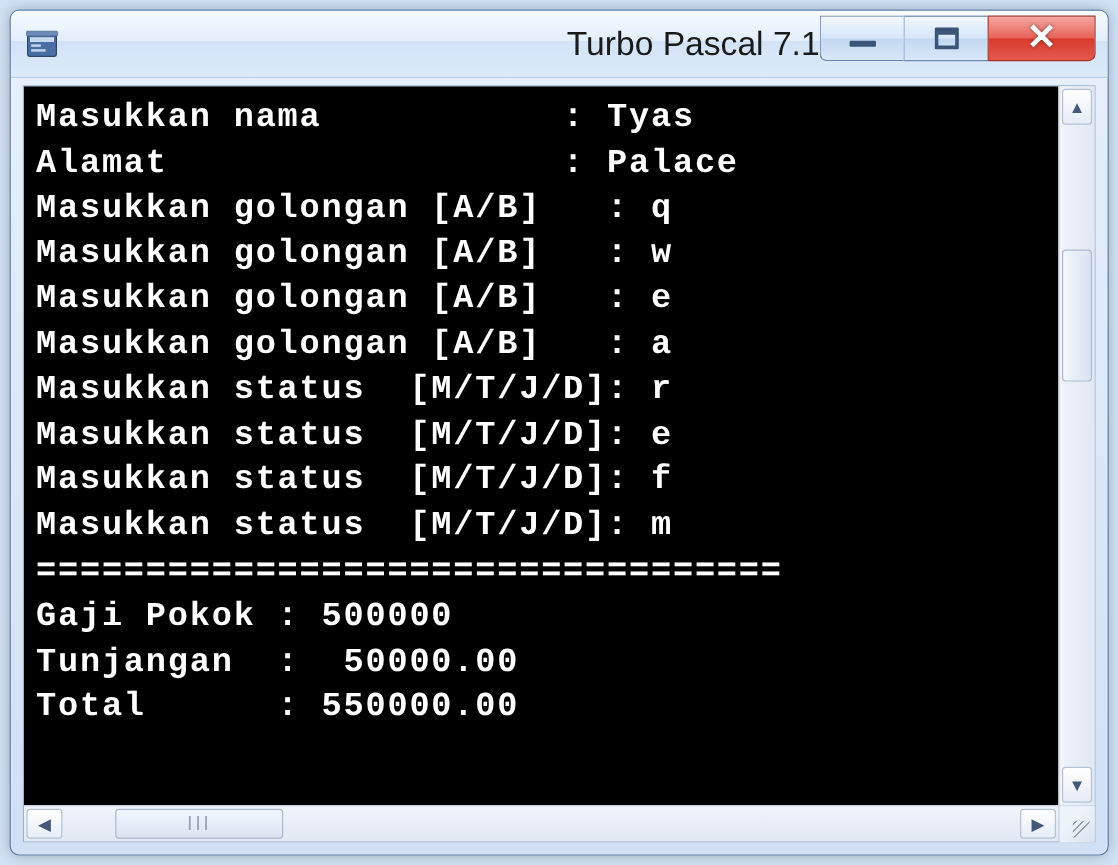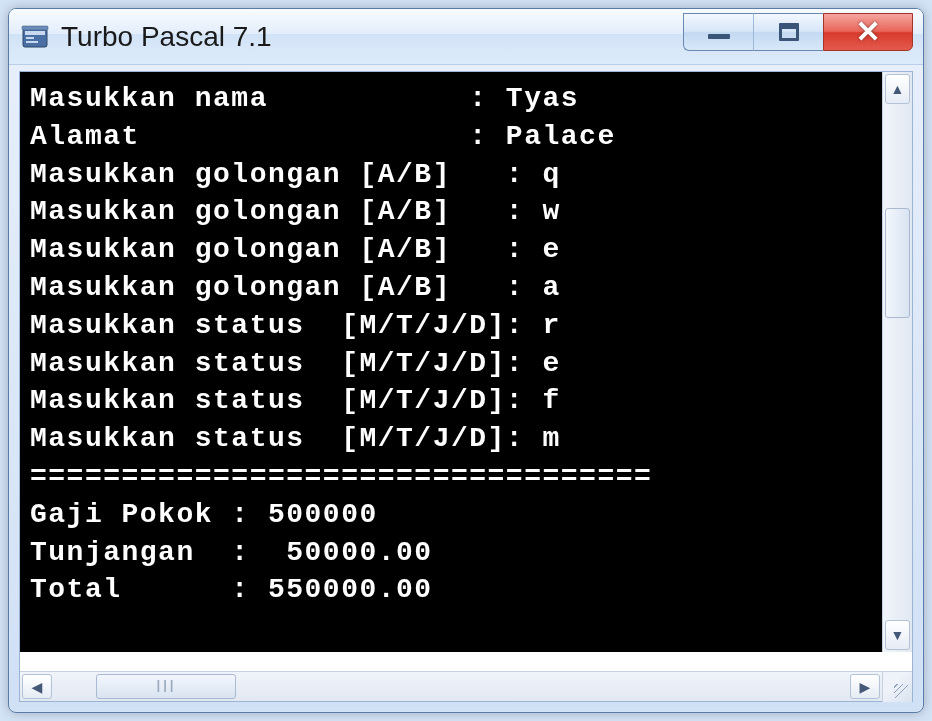--- a/index.html
+++ b/index.html
@@ -26,20 +26,21 @@
       overflow: hidden;
     }
     .titlebar {
       height: 56px;
       background: linear-gradient(to bottom, #f7fbff 0%, #e3eefb 45%, #d3e3f7 46%, #dcebfa 100%);
       border-bottom: 1px solid #b8cde8;
       display: flex;
       align-items: center;
       padding: 0 10px 0 12px;
       position: relative;
+      text-align: right;
     }
     .app-icon {
       width: 28px;
       height: 28px;
       margin-right: 12px;
       flex-shrink: 0;
     }
     .app-title {
       font-size: 28px;
       color: #1a1a1a;
@@ -102,21 +103,20 @@
       line-height: 1;
     }
     .client-area {
       flex: 1;
       margin: 6px 10px 10px 10px;
       display: flex;
       flex-direction: column;
       border: 1px solid #9cb4d4;
       background: #fff;
       position: relative;
-      gap: 19px;
     }
     .console-wrap {
       flex: 1;
       display: flex;
       position: relative;
     }
     .console {
       flex: 1;
       background: #000;
       color: #fff;

